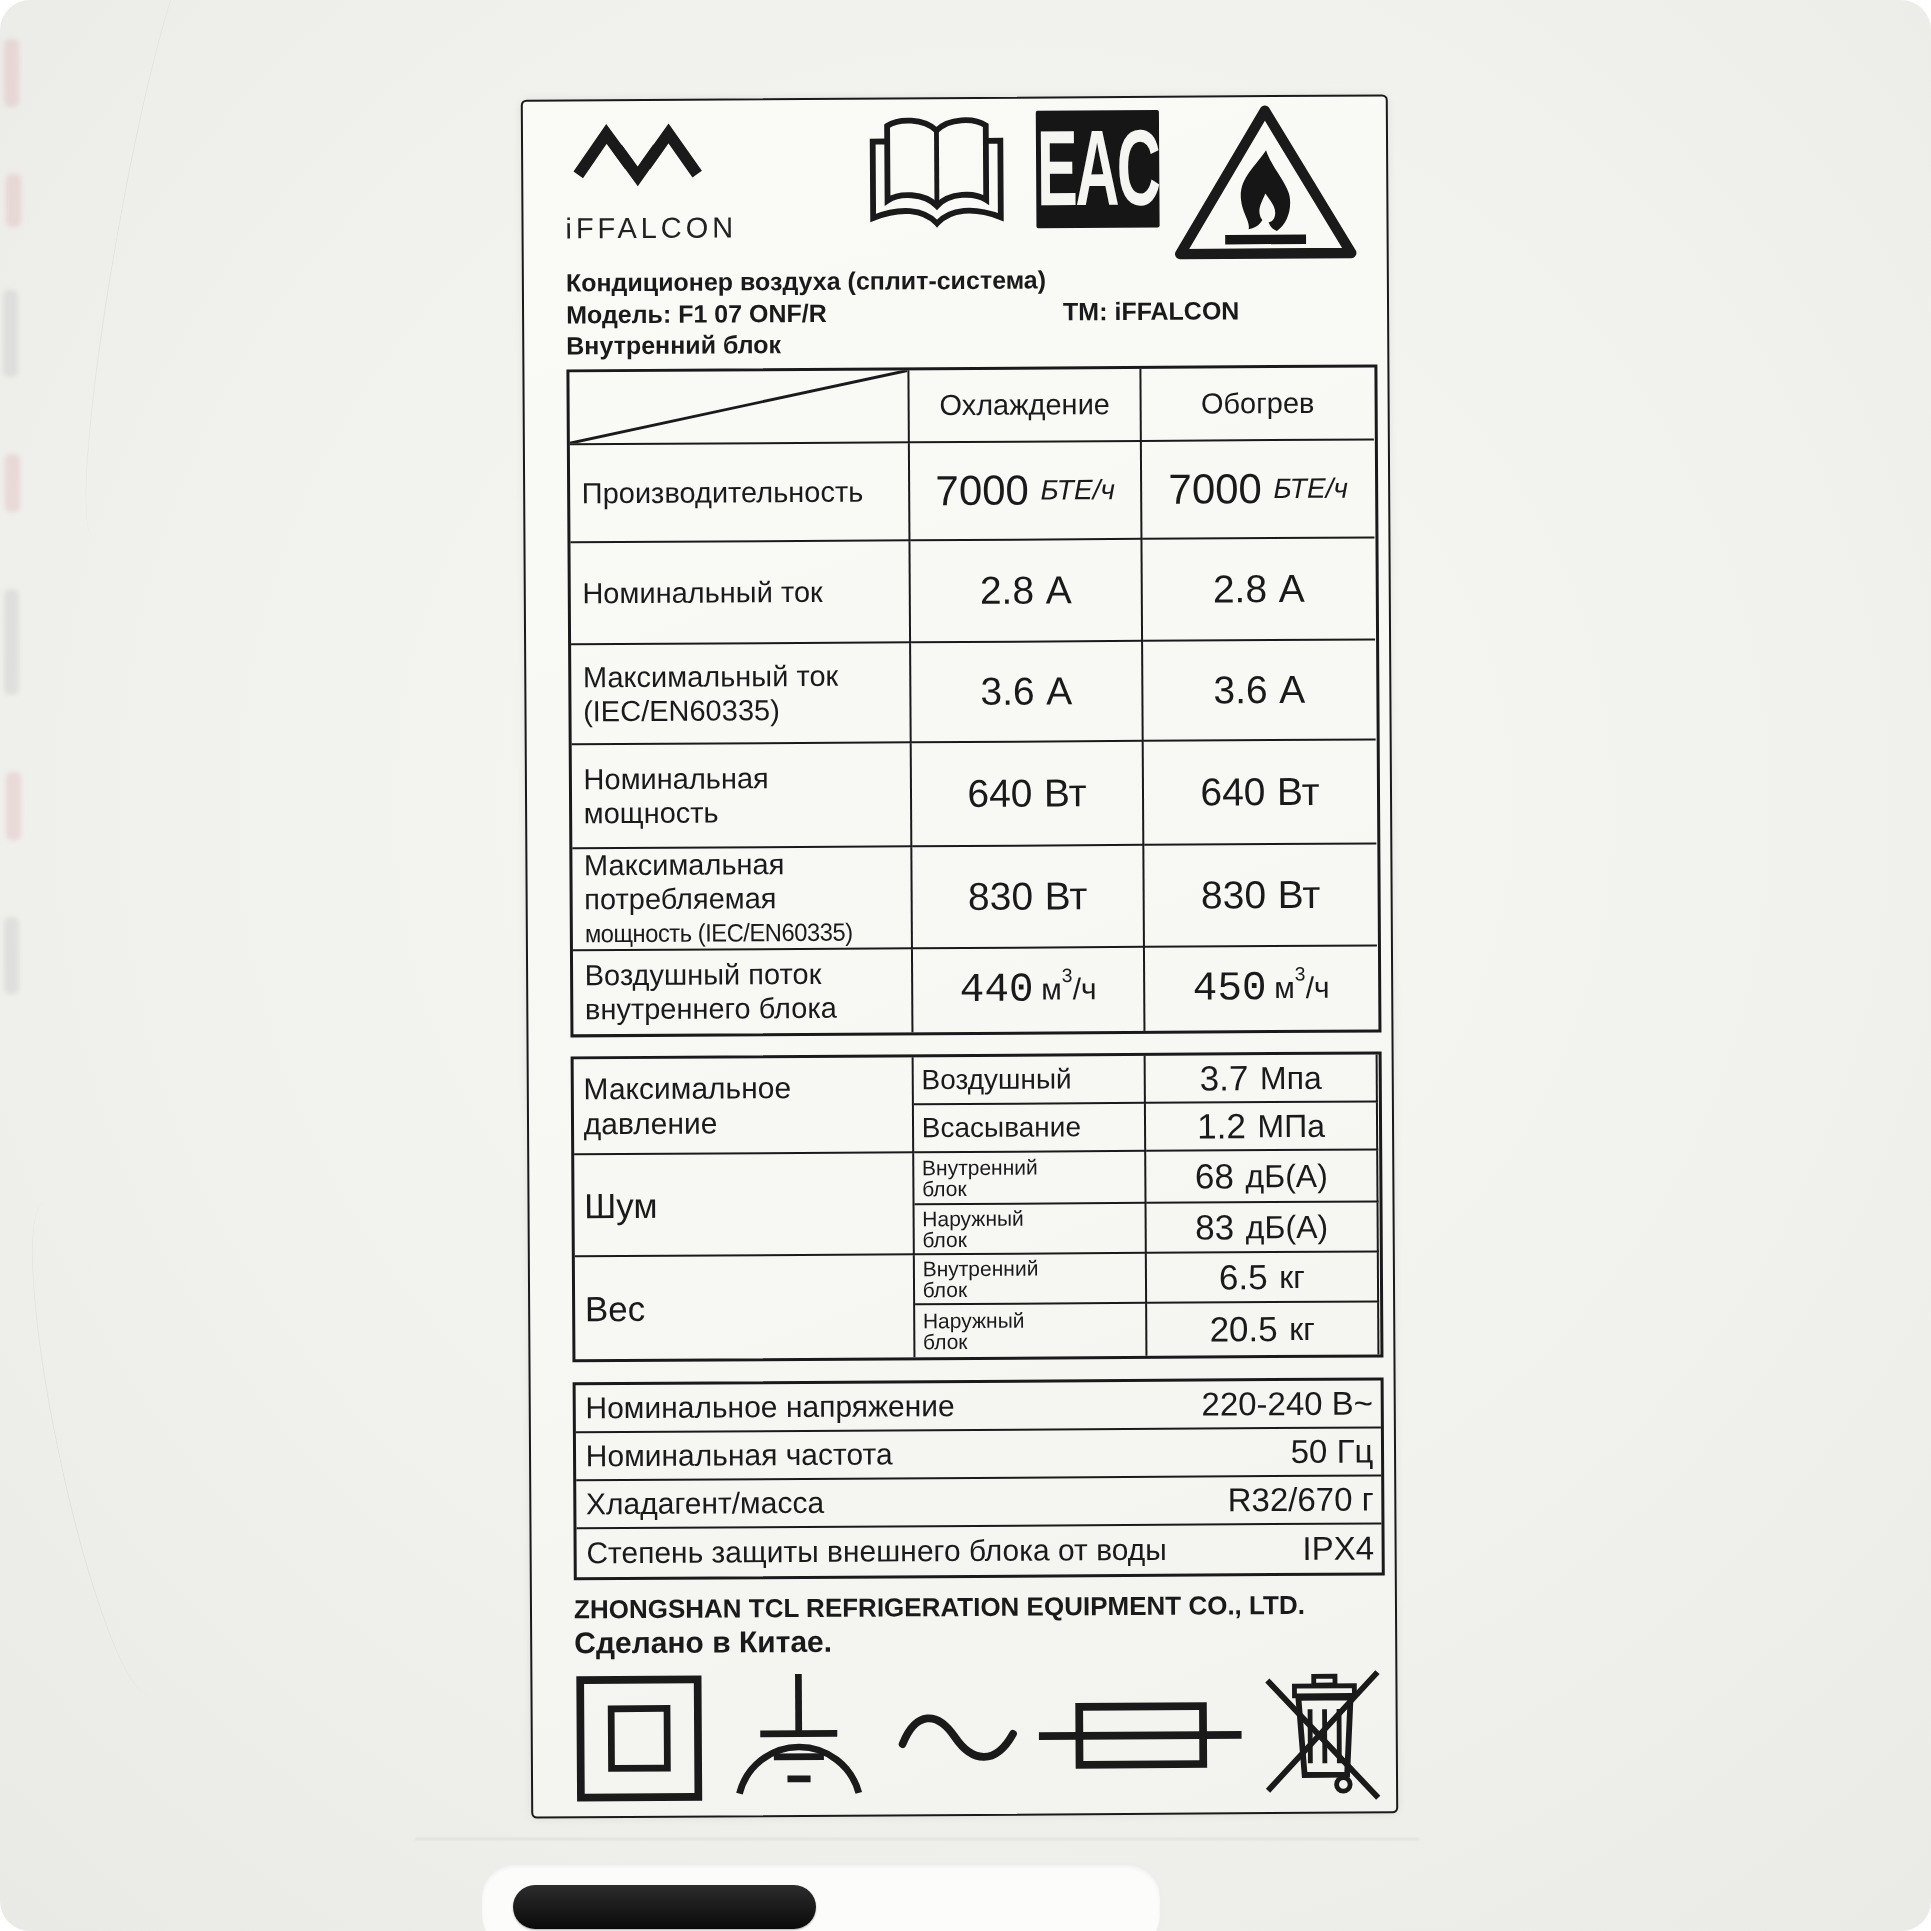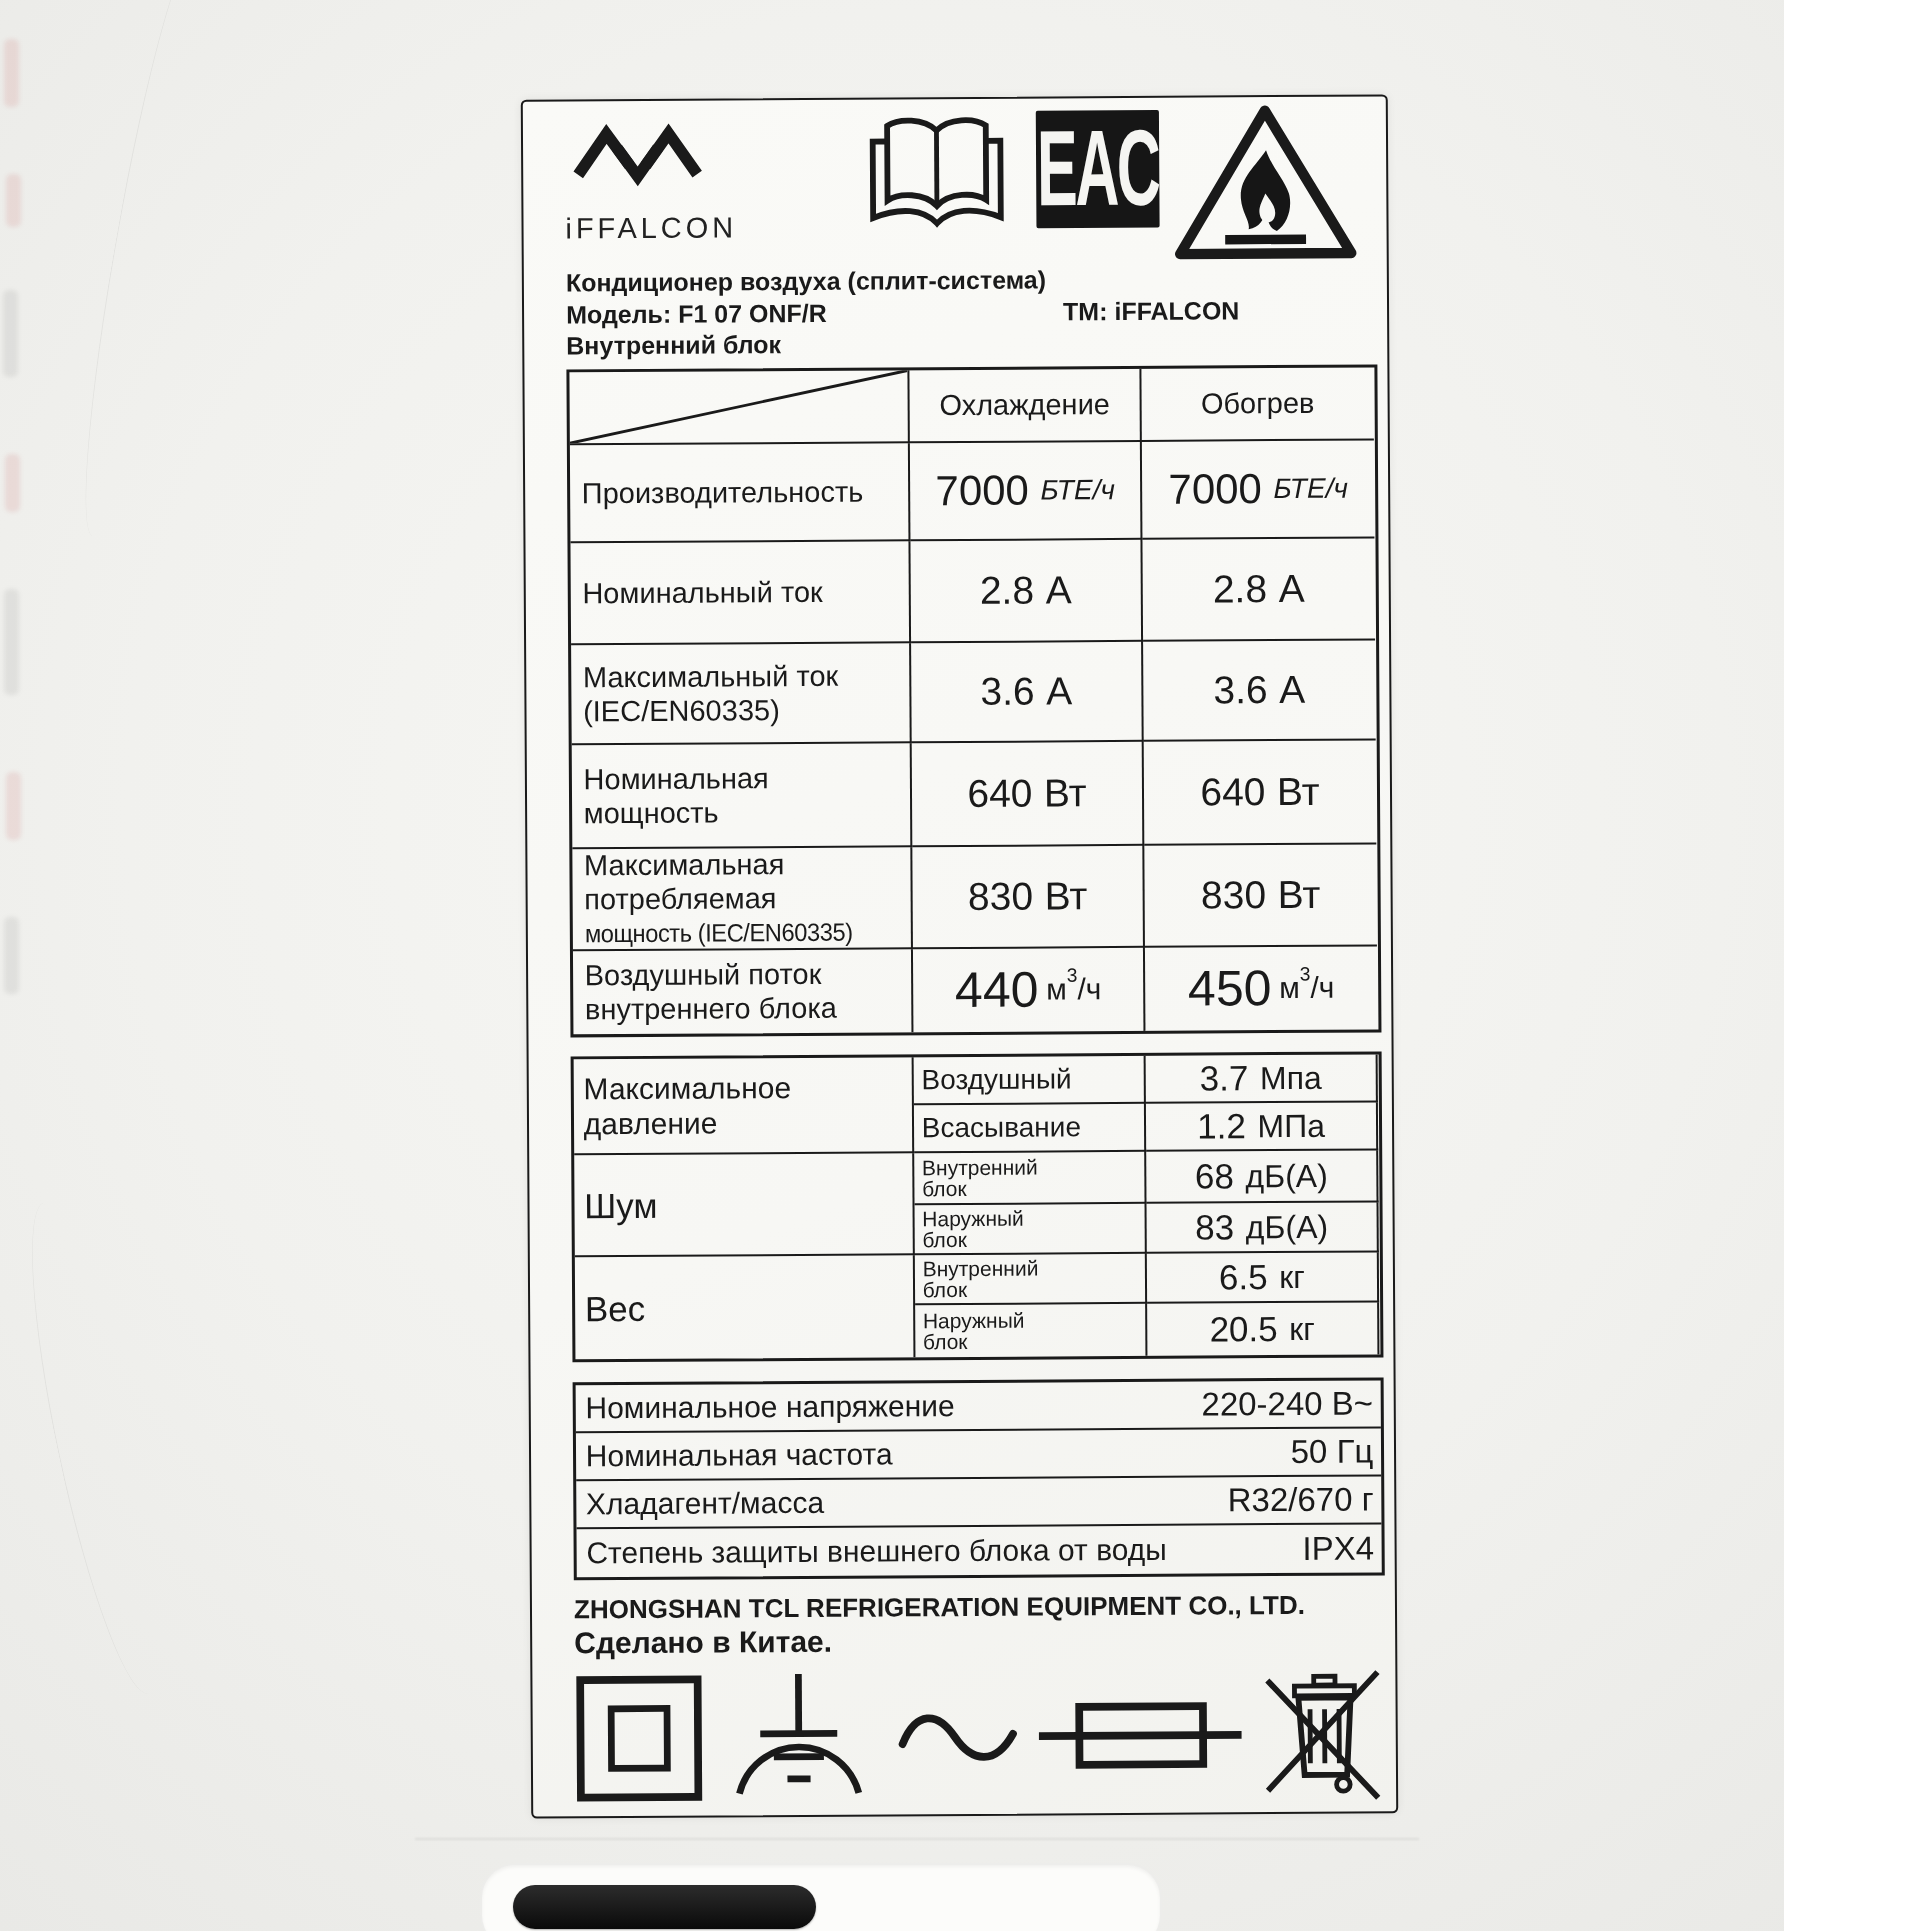--- a/index.html
+++ b/index.html
@@ -2,22 +2,22 @@
 <html><head>
 <meta charset="utf-8">
 <style>
   :root{
     --ink:#1a1a1a;
     --label-bg:#f8f8f5;
   }
   *{box-sizing:border-box;margin:0;padding:0;}
   html,body{width:1931px;height:1931px;}
   body{font-family:"Liberation Sans","DejaVu Sans",sans-serif;color:var(--ink);}
-  .page{position:relative;width:1784px;height:1931px;overflow:hidden;
-    background:radial-gradient(circle at 52% 42%, #f7f7f4 0%, #f1f1ee 55%, #e9e9e6 100%);}
+  .page{position:relative;width:1931px;height:1931px;overflow:hidden;
+    background:radial-gradient(circle at 52% 42%, #f7f7f4 0%, #f1f1ee 55%, #e9e9e6 100%);border-radius:30px;}
 
   
   .artifact{position:absolute;width:15.4px;border-radius:5.8px;filter:blur(1.9px);}
   .artifact.red{background:rgba(190,75,75,.13);}
   .artifact.gray{background:rgba(90,90,90,.10);}
   .edge-curve{position:absolute;border-left:1.9px solid rgba(0,0,0,.05);border-radius:50% 0 0 50%;}
   .seam{position:absolute;left:415px;top:1838px;width:1004px;height:1.9px;background:rgba(0,0,0,.07);filter:blur(1px);}
   .recess{position:absolute;left:480px;top:1863px;width:682px;height:87px;border:2.9px solid rgba(0,0,0,.06);
     border-radius:35px;background:#fcfcfa;box-shadow:inset 0 1.9px 3.9px rgba(0,0,0,.05);}
   .pill{position:absolute;left:513px;top:1885px;width:303px;height:44px;border-radius:22px;
@@ -55,21 +55,21 @@
   .mt-cell.lr{border-bottom:none;}
   .mt-head{font-size:29px;}
   .mt-label{flex-direction:column;align-items:flex-start;justify-content:center;
     padding-left:11.6px;font-size:29px;line-height:34px;}
   .lab-line:empty{display:none;}
   .lab-line.cond{font-size:25px;transform:scaleX(.95);transform-origin:left;letter-spacing:-0.5px;}
   .mt-val{font-size:39px;}
   .mt-val .unit{margin-left:11.6px;}
   .mt-val .unit.small{font-size:28px;font-style:italic;}
   .mt-val .num7{font-size:42px;}
-  .airflow .num{font-size:50px;}
+  .airflow .num{font-size:41px;font-family:Liberation Mono, monospace;}
   .airflow .u{font-size:30px;margin-left:7.7px;}
   .airflow .sup{font-size:19.3px;transform:translateY(-13.5px);display:inline-block;}
   .airflow .u2{font-size:30px;}
   .diag-svg{position:absolute;inset:0;width:100%;height:100%;}
 
   
   .pt{margin-top:19.3px;width:811px;border:3.9px solid var(--ink);
     display:grid;grid-template-columns:340px 232px 232px;
     grid-template-rows:48px 48px 52px 50px 50px 52px;}
   .pt-cell{display:flex;align-items:center;border-right:2.9px solid var(--ink);border-bottom:2.9px solid var(--ink);}

